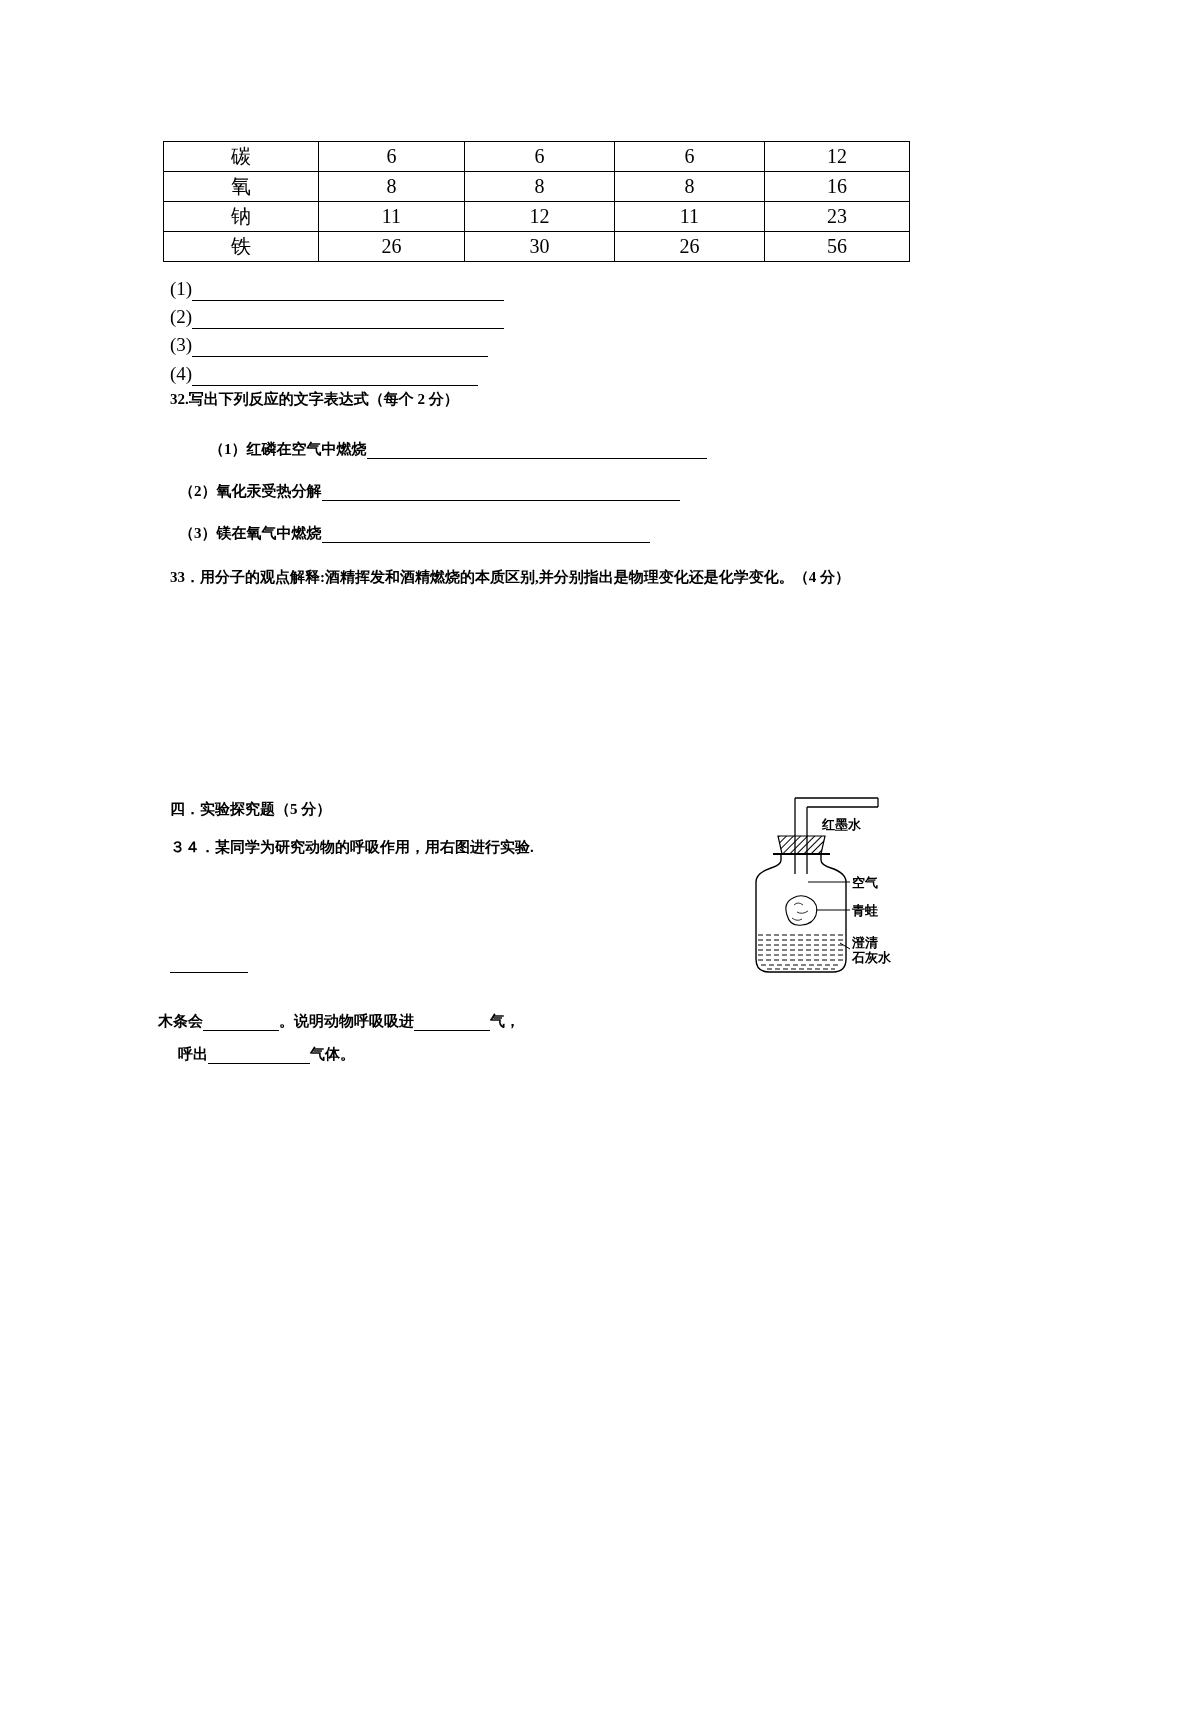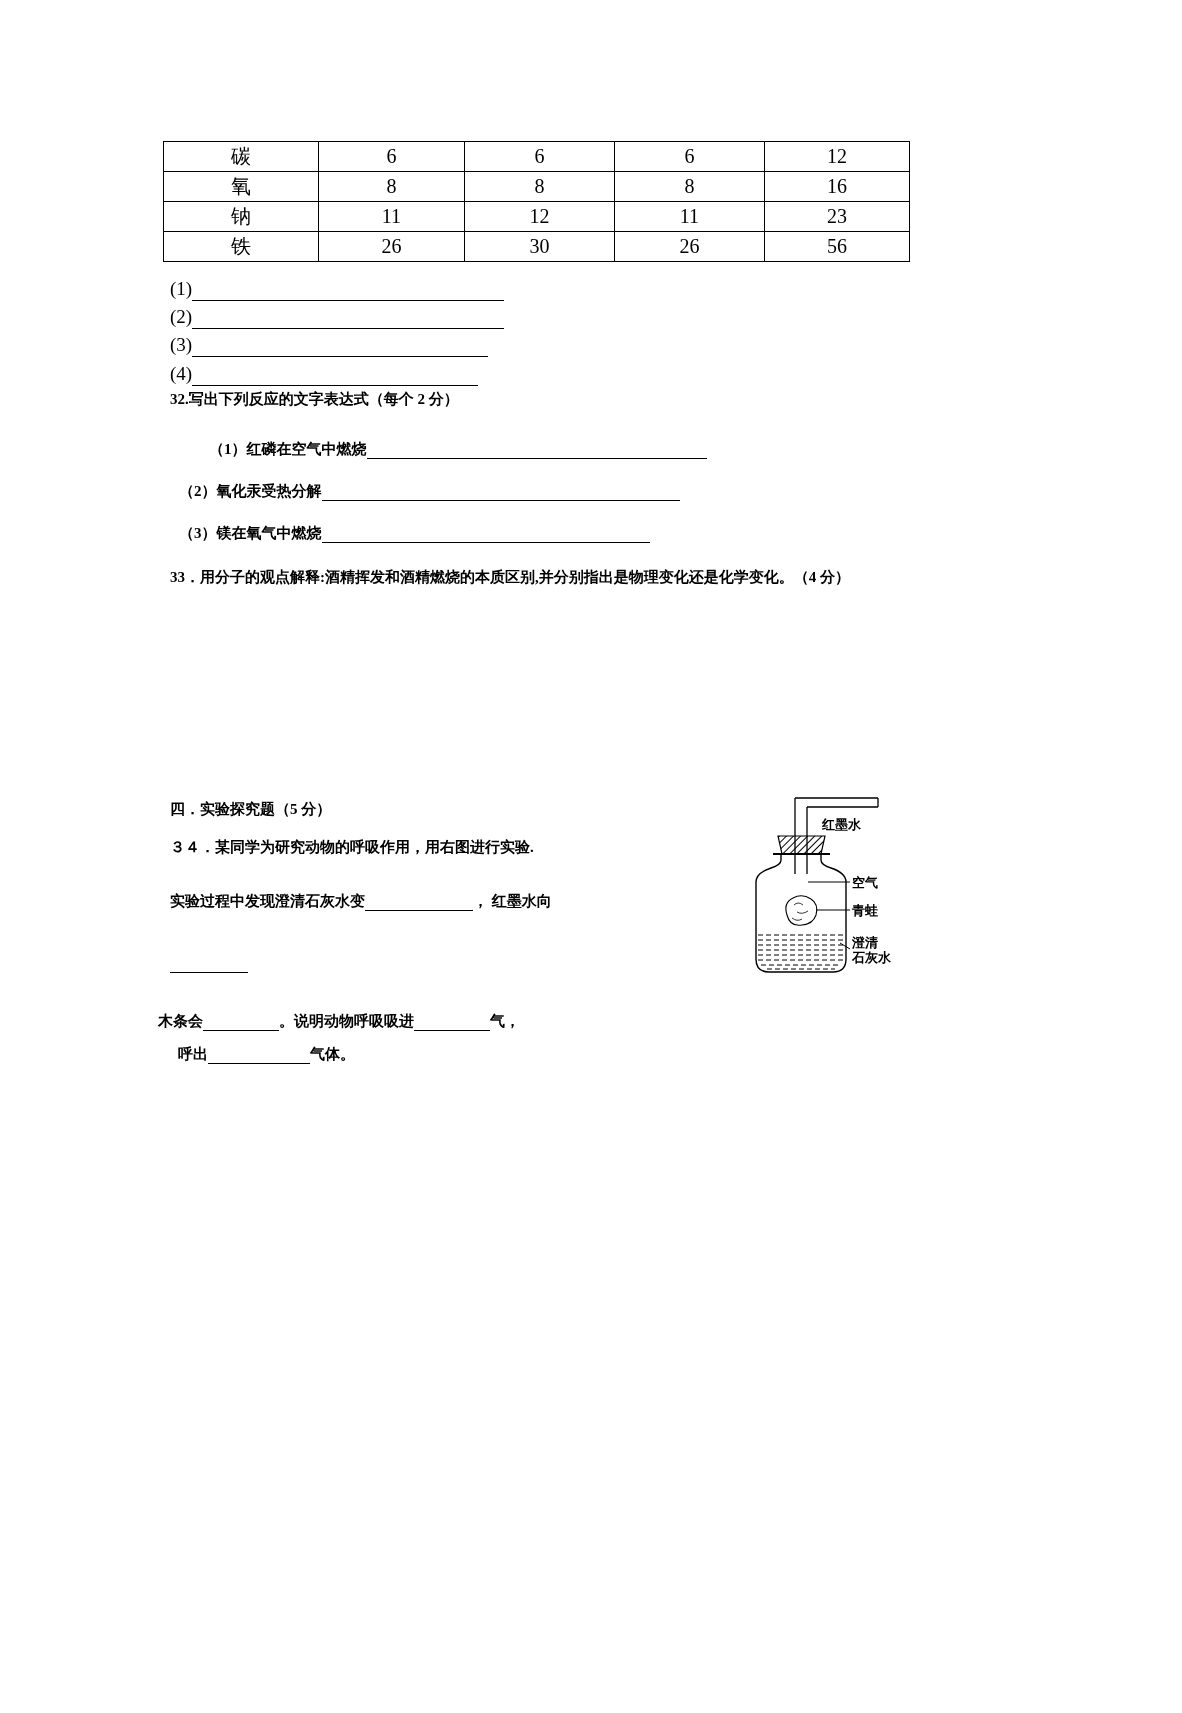--- a/index.html
+++ b/index.html
@@ -103,23 +103,20 @@
   </div>
   <div class="abs txt21" style="left:179px; top:524px;">
     <span>（3）镁在氧气中燃烧</span><span class="blank" style="width:328px"></span>
   </div>
 
   <div class="abs txt21" style="left:170px; top:566px; width:848px; line-height:22px;">33．用分子的观点解释:酒精挥发和酒精燃烧的本质区别,并分别指出是物理变化还是化学变化。（4 分）</div>
 
   <div class="abs txt21" style="left:170px; top:800px;">四．实验探究题（5 分）</div>
   <div class="abs txt21" style="left:170px; top:838px;">３４．某同学为研究动物的呼吸作用，用右图进行实验.</div>
 
-  <div class="abs txt21" style="left:170px; top:892px;">
-    <span>实验过程中发现澄清石灰水变</span><span class="blank" style="width:108px"></span><span>， 红墨水向</span>
-  </div>
 
   <div class="abs txt21" style="left:170px; top:954px;">
     <span class="blank" style="width:78px"></span>
   </div>
 
   <div class="abs txt21" style="left:158px; top:1012px;">
     <span>木条会</span><span class="blank" style="width:76px"></span><span>。说明动物呼吸吸进</span><span class="blank" style="width:76px"></span><span>气，</span>
   </div>
 
   <div class="abs txt21" style="left:170px; top:1045px;margin-left:8px;">

